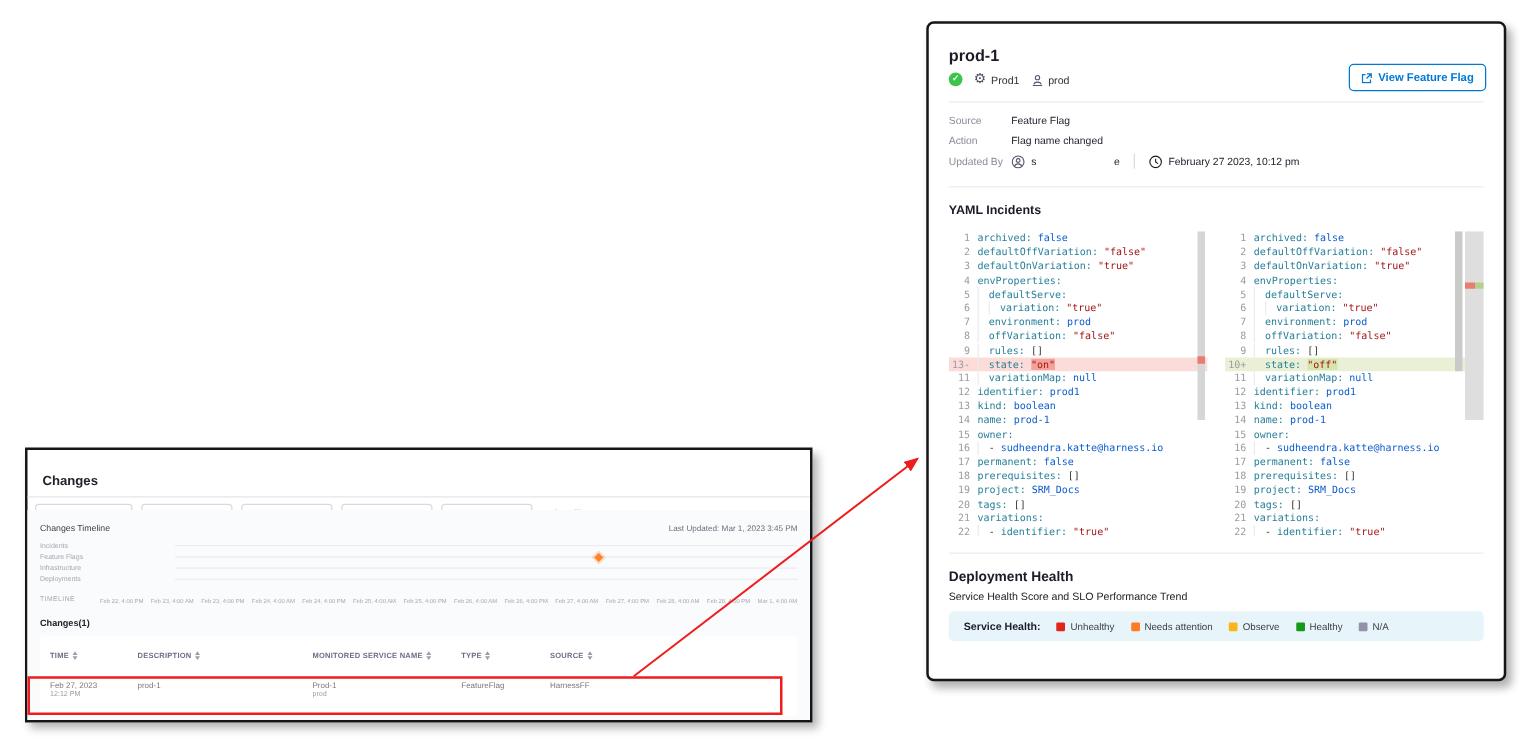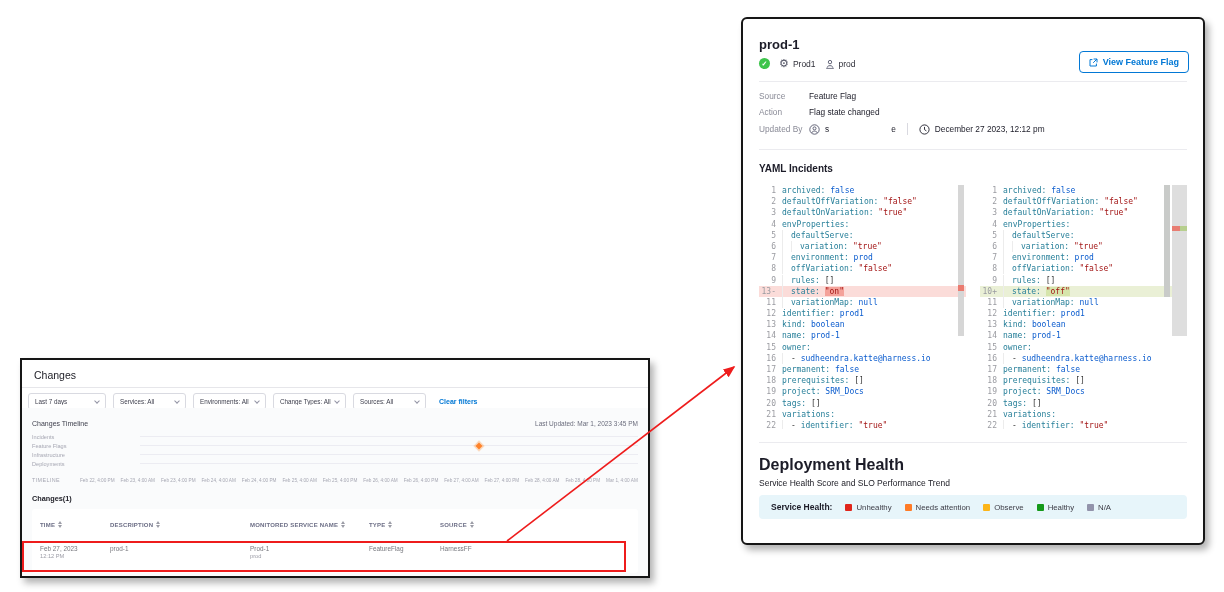--- a/index.html
+++ b/index.html
@@ -1,21 +1,21 @@
 <!DOCTYPE html>
 <html><head>
 <meta charset="utf-8">
 <style>
   * { margin:0; padding:0; box-sizing:border-box; }
   html,body { width:1224px; height:592px; background:#fff; font-family:"Liberation Sans",sans-serif; overflow:hidden; position:relative; }
 
   
   #left-panel { position:absolute; left:20px; top:358px; width:630px; height:220px;
     background:#fff; border:2px solid #161616; box-shadow:4px 5px 7px rgba(0,0,0,.30); }
-  .lp-header { font-size:10.5px; font-weight:normal; color:#22222a; padding:9px 12px 6px; border-bottom:1px solid #e6e6ea; }
+  .lp-header { font-size:10.5px; font-weight:bold; color:#22222a; padding:19px 12px 6px; border-bottom:1px solid #e6e6ea; }
   .lp-filters { display:flex; align-items:center; gap:7px; padding:5px 6px 0 6px; }
   .dd { height:17px; border:1px solid #d9dae1; border-radius:3px; background:#fff; display:flex; align-items:center;
         justify-content:space-between; padding:0 6px; width:73px; flex:none; cursor:pointer; }
   .dd-first { width:78px; }
   .dd-l { font-size:6.3px; color:#3d3e4c; white-space:nowrap; overflow:hidden; }
   .chev { width:4px; height:4px; border-right:1px solid #9394a5; border-bottom:1px solid #9394a5; transform:rotate(45deg); margin-top:-2px; flex:none; }
   .clear { font-size:7px; font-weight:bold; color:#0278d5; margin-left:6px; white-space:nowrap; cursor:pointer; }
 
   .lp-body { position:absolute; left:0; right:0; top:48px; bottom:0; background:#fafbfc; }
   .lp-tl-head { display:flex; justify-content:space-between; align-items:baseline; padding:0 10px; margin-top:12px; }
@@ -264,39 +264,39 @@
 
   <div class="divider d1"></div>
 
   <div class="det-rows">
     <div class="det-row">
       <span class="det-lbl">Source</span>
       <span class="det-val">Feature Flag</span>
     </div>
     <div class="det-row">
       <span class="det-lbl">Action</span>
-      <span class="det-val">Flag state changed</span>
+      <span class="det-val">Flag name changed</span>
     </div>
     <div class="det-row">
       <span class="det-lbl">Updated By</span>
       <span class="ub-wrap">
         <svg width="11" height="11" viewBox="0 0 11 11">
           <circle cx="5.5" cy="5.5" r="4.7" fill="none" stroke="#54566b" stroke-width="0.9"></circle>
           <circle cx="5.5" cy="4.4" r="1.5" fill="none" stroke="#54566b" stroke-width="0.9"></circle>
           <path d="M2.8 8.9 c0.4-2.4 5-2.4 5.4 0" fill="none" stroke="#54566b" stroke-width="0.9"></path>
         </svg>
         <span class="det-val">s</span>
         <span class="ub-gap"></span>
         <span class="det-val">e</span>
         <span class="vdiv"></span>
         <svg width="11" height="11" viewBox="0 0 11 11">
           <circle cx="5.5" cy="5.5" r="4.6" fill="none" stroke="#1c1c28" stroke-width="0.9"></circle>
           <path d="M5.5 2.9 V5.6 L7.4 6.9" fill="none" stroke="#1c1c28" stroke-width="0.9"></path>
         </svg>
-        <span class="det-val">December 27 2023, 12:12 pm</span>
+        <span class="det-val">February 27 2023, 10:12 pm</span>
       </span>
     </div>
   </div>
 
   <div class="divider d2"></div>
 
   <div class="sec-h">YAML Incidents</div>
   <div class="diff">
     <div class="pane" id="pane-left">
       <div class="sb sb-left"></div>
@@ -352,21 +352,21 @@
         <div class="cl"><span class="ln">18</span><span class="code"><span class="tk-k">prerequisites:</span><span class="tk-p"> []</span></span></div>
         <div class="cl"><span class="ln">19</span><span class="code"><span class="tk-k">project:</span><span class="tk-v"> SRM_Docs</span></span></div>
         <div class="cl"><span class="ln">20</span><span class="code"><span class="tk-k">tags:</span><span class="tk-p"> []</span></span></div>
         <div class="cl"><span class="ln">21</span><span class="code"><span class="tk-k">variations:</span></span></div>
         <div class="cl"><span class="ln">22</span><span class="code"><span class="ig"></span><span class="tk-p">- </span><span class="tk-k">identifier:</span><span class="tk-q"> "true"</span></span></div>
       </div>
   </div>
 
   <div class="divider d3"></div>
 
-  <div class="sec-h" style="font-size:16px">Deployment Health</div>
+  <div class="sec-h" style="font-size:11px">Deployment Health</div>
   <div class="dh-sub">Service Health Score and SLO Performance Trend</div>
   <div class="dh-banner">
     <span class="dh-lbl">Service Health:</span>
   <span class="lg-item">
         <span class="lg-sq" style="background: rgb(224, 38, 27);"></span>
         <span class="lg-l">Unhealthy</span>
       </span>
       <span class="lg-item">
         <span class="lg-sq" style="background: rgb(255, 123, 38);"></span>
         <span class="lg-l">Needs attention</span>

